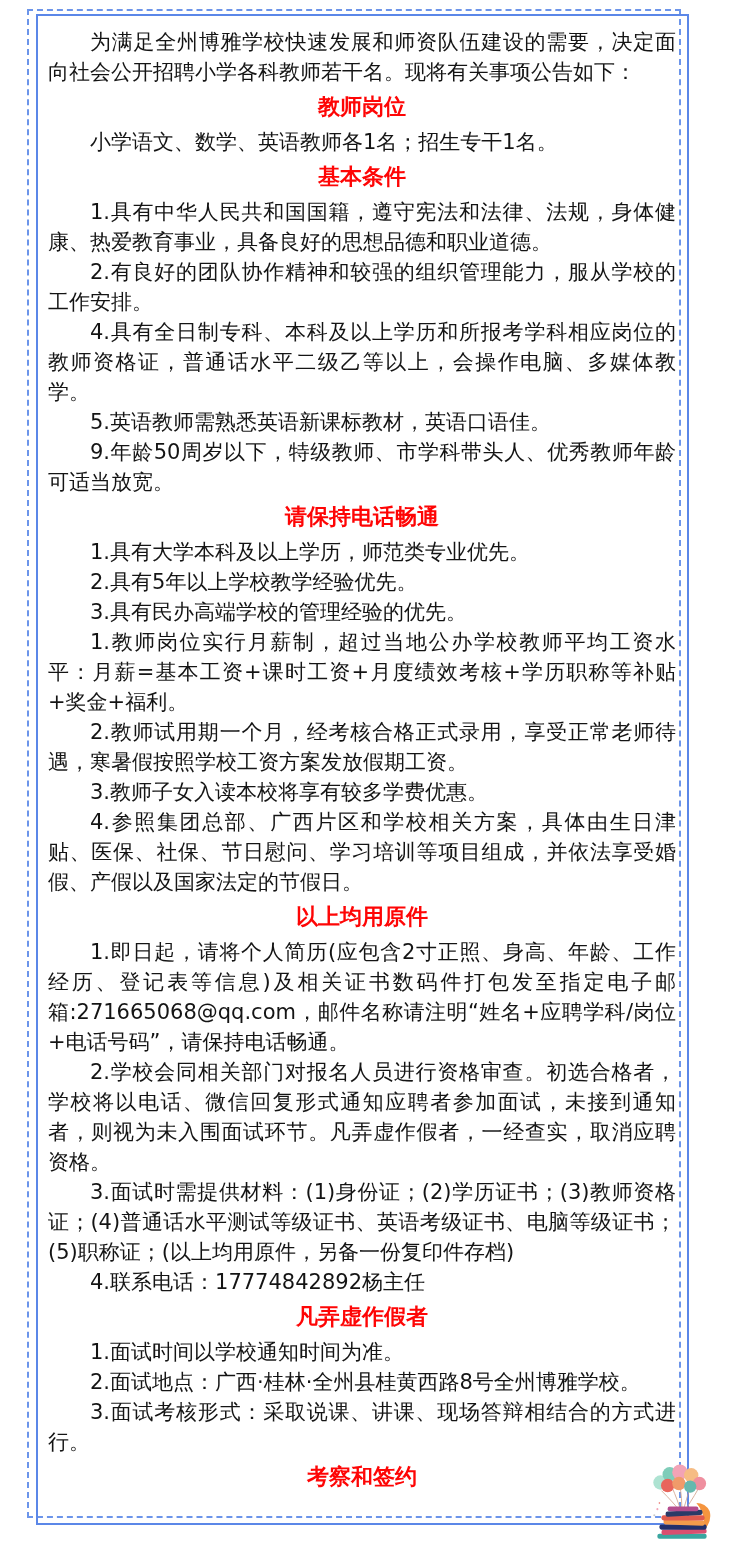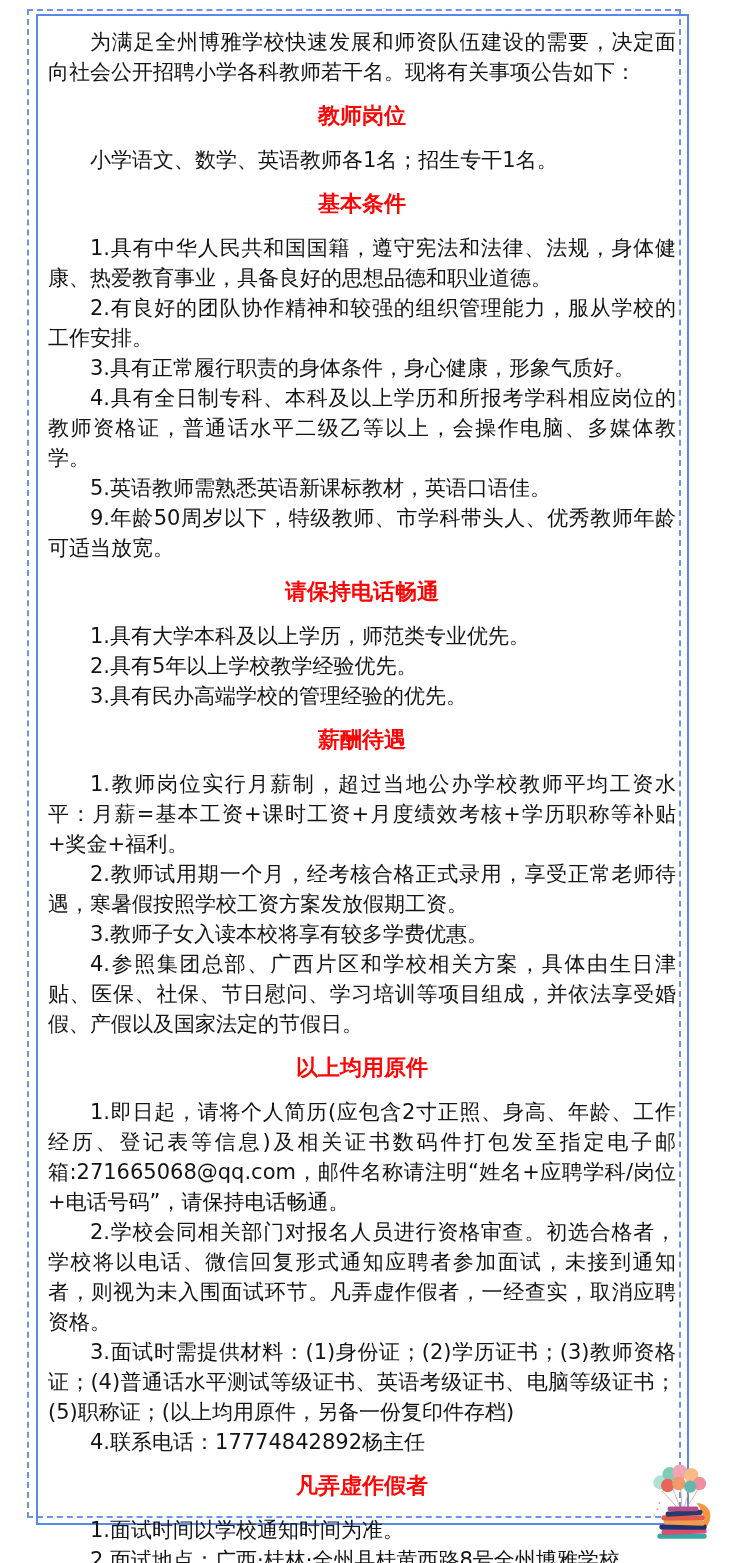--- a/index.html
+++ b/index.html
@@ -23,21 +23,21 @@
     position:absolute;left:36px;top:14px;width:653px;height:1511px;
     border:2px solid var(--solid-color);box-sizing:border-box;
   }
   .content{
     position:absolute;left:48px;top:27px;width:628px;
     font-size:21px;line-height:30px;color:var(--text-color);
     text-align:justify;
   }
   .para{margin:0;text-indent:2em;}
   .heading{
-    margin:13px;text-indent:0;text-align:center;
+    margin:4px;text-indent:0;text-align:center;
     color:var(--heading-color);font-size:22px;font-weight:bold;line-height:32px;
   }
   .illus{
     position:absolute;left:645px;top:1464px;width:74px;height:80px;
   }
 </style>
 </head>
 <body>
 
 <div>
@@ -45,41 +45,40 @@
   <div class="border-dashed"></div>
   <div class="border-solid"></div>
 
   <div class="content" id="doc-content">
       <p class="para">为满足全州博雅学校快速发展和师资队伍建设的需要，决定面向社会公开招聘小学各科教师若干名。现将有关事项公告如下：</p>
       <h2 class="heading">教师岗位</h2>
       <p class="para">小学语文、数学、英语教师各1名；招生专干1名。</p>
       <h2 class="heading">基本条件</h2>
       <p class="para">1.具有中华人民共和国国籍，遵守宪法和法律、法规，身体健康、热爱教育事业，具备良好的思想品德和职业道德。</p>
       <p class="para">2.有良好的团队协作精神和较强的组织管理能力，服从学校的工作安排。</p>
-      <p class="para">3.具有正常履行职责的身体条件，身心健康，形象气质好。</p>
       <p class="para">4.具有全日制专科、本科及以上学历和所报考学科相应岗位的教师资格证，普通话水平二级乙等以上，会操作电脑、多媒体教学。</p>
       <p class="para">5.英语教师需熟悉英语新课标教材，英语口语佳。</p>
       <p class="para">9.年龄50周岁以下，特级教师、市学科带头人、优秀教师年龄可适当放宽。</p>
       <h2 class="heading">请保持电话畅通</h2>
       <p class="para">1.具有大学本科及以上学历，师范类专业优先。</p>
       <p class="para">2.具有5年以上学校教学经验优先。</p>
       <p class="para">3.具有民办高端学校的管理经验的优先。</p>
-      <h2 class="heading">薪酬待遇</h2>
       <p class="para">1.教师岗位实行月薪制，超过当地公办学校教师平均工资水平：月薪=基本工资+课时工资+月度绩效考核+学历职称等补贴+奖金+福利。</p>
       <p class="para">2.教师试用期一个月，经考核合格正式录用，享受正常老师待遇，寒暑假按照学校工资方案发放假期工资。</p>
       <p class="para">3.教师子女入读本校将享有较多学费优惠。</p>
       <p class="para">4.参照集团总部、广西片区和学校相关方案，具体由生日津贴、医保、社保、节日慰问、学习培训等项目组成，并依法享受婚假、产假以及国家法定的节假日。</p>
       <h2 class="heading">以上均用原件</h2>
       <p class="para">1.即日起，请将个人简历(应包含2寸正照、身高、年龄、工作经历、登记表等信息)及相关证书数码件打包发至指定电子邮箱:271665068@qq.com，邮件名称请注明“姓名+应聘学科/岗位+电话号码”，请保持电话畅通。</p>
       <p class="para">2.学校会同相关部门对报名人员进行资格审查。初选合格者，学校将以电话、微信回复形式通知应聘者参加面试，未接到通知者，则视为未入围面试环节。凡弄虚作假者，一经查实，取消应聘资格。</p>
       <p class="para">3.面试时需提供材料：(1)身份证；(2)学历证书；(3)教师资格证；(4)普通话水平测试等级证书、英语考级证书、电脑等级证书；(5)职称证；(以上均用原件，另备一份复印件存档)</p>
       <p class="para">4.联系电话：17774842892杨主任</p>
       <h2 class="heading">凡弄虚作假者</h2>
       <p class="para">1.面试时间以学校通知时间为准。</p>
       <p class="para">2.面试地点：广西·桂林·全州县桂黄西路8号全州博雅学校。</p>
+      <p class="para">3.面试考核形式：采取说课、讲课、现场答辩相结合的方式进行。</p>
       <h2 class="heading">考察和签约</h2>
     </div>
 
   <svg class="illus" viewBox="0 0 72 78" aria-hidden="true">
     <g stroke="#d0a08a" stroke-width="0.8" fill="none">
       <path d="M16 26 Q28 38 34 46"></path>
       <path d="M26 22 Q32 36 35 46"></path>
       <path d="M34 20 Q36 34 36 46"></path>
       <path d="M44 22 Q40 36 37 46"></path>
       <path d="M52 24 Q44 38 38 46"></path>

